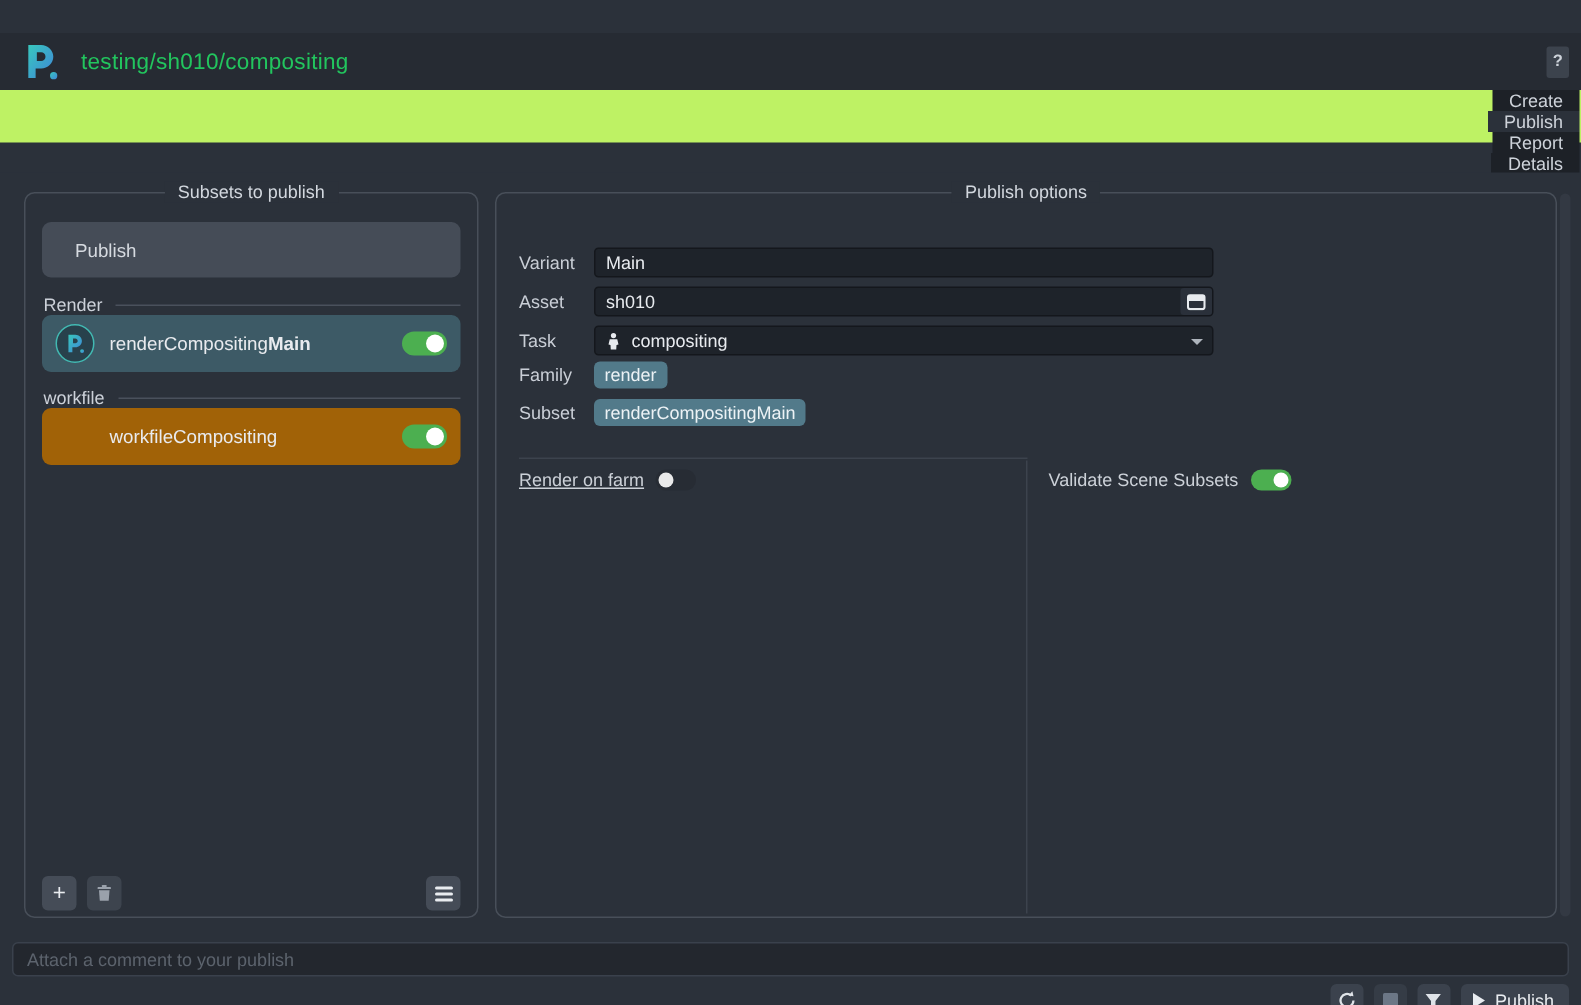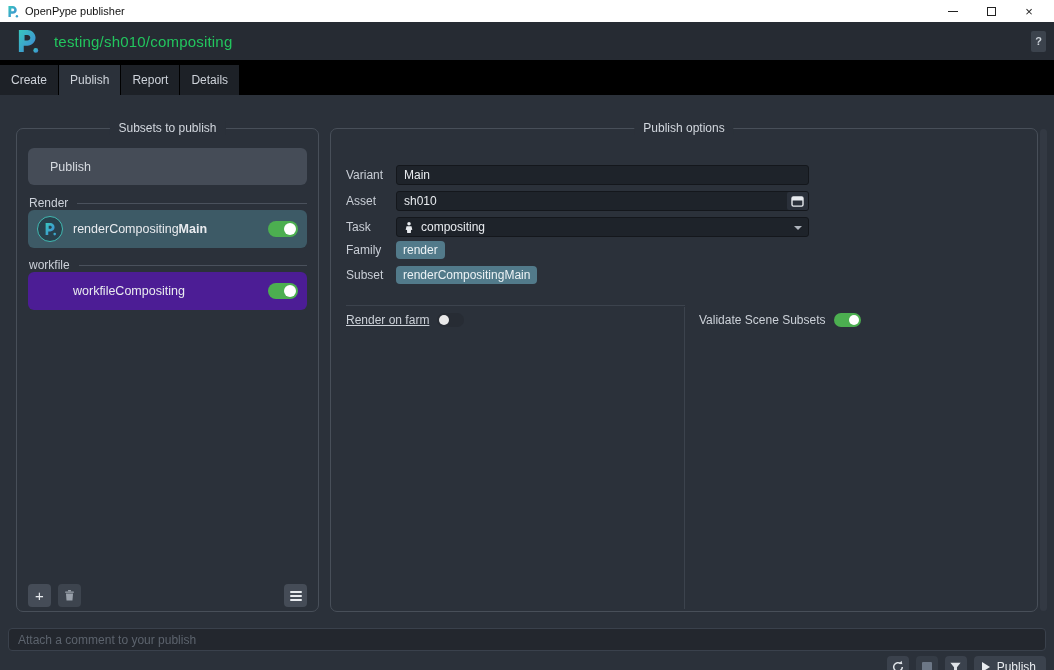--- a/index.html
+++ b/index.html
@@ -16,38 +16,38 @@
   .max-glyph { width:9px; height:9px; border:1px solid #222; display:block; }
   .close-glyph { font-size:13px; line-height:1; color:#222; }
 
   
   .header { position:absolute; top:22px; left:0; right:0; height:38px; background:#262b33; display:flex; align-items:center; padding:0 8px; }
   .header .logo { width:26px; height:26px; margin-left:6px; }
   .context-title { margin-left:14px; font-size:15px; color:#22c55e; letter-spacing:.2px; }
   .help-btn { margin-left:auto; width:15px; height:21px; background:#3c434d; border:none; border-radius:2px; color:#cdd3da; font-size:11px; font-weight:bold; display:flex; align-items:center; justify-content:center; }
 
   
-  .tabbar { position:absolute; top:60px; left:0; right:0; height:35px; background:#000000; display:flex; align-items:flex-end; }
+  .tabbar { position:absolute; top:60px; left:0; right:0; height:35px; background:#bef264; display:flex; align-items:flex-end;flex-direction:column; }
   .tab { height:30px; display:flex; align-items:center; padding:0 11px; margin-right:1px; background:#1d2127; color:#ced3da; font-size:12px; border:none; }
   .tab.active { background:#2b313a; }
 
   
   .main { position:absolute; top:95px; left:0; right:0; bottom:0; background:#2b313a;margin-top:20px; }
   .groupbox { position:absolute; border:1px solid #484f59; border-radius:7px; }
   .legend { position:absolute; top:-8px; left:50%; transform:translateX(-50%); background:#2b313a; padding:0 9px; font-size:12px; color:#d2d7de; white-space:nowrap; }
   .gb-left  { left:16px;  top:13px; width:303px; height:484px; }
   .gb-right { left:330px; top:13px; width:708px; height:484px; }
 
   
   .options-btn { position:absolute; left:11px; right:11px; top:19px; height:37px; background:#454c57; border:none; border-radius:6px; color:#d6dae0; font-size:12.5px; text-align:left; padding-left:22px; }
   .subgroup { position:absolute; left:12px; right:11px; height:16px; display:flex; align-items:center; gap:9px; color:#ccd1d9; font-size:12px; }
   .subgroup .line { flex:1; height:1px; background:#4a515c; }
   .sg-render { top:66px; }
   .sg-workfile { top:128px; }
-  .subset-item { position:absolute; left:11px; right:11px; height:38px; border-radius:6px; background:#4c1d95; display:flex; align-items:center; padding:0 9px; gap:10px; color:#e9ebef; font-size:12.5px; }
+  .subset-item { position:absolute; left:11px; right:11px; height:38px; border-radius:6px; background:#a16207; display:flex; align-items:center; padding:0 9px; gap:10px; color:#e9ebef; font-size:12.5px; }
   .subset-item.selected { background:#3d5a66; }
   .it-render { top:81px; }
   .it-workfile { top:143px; }
   .subset-item.no-icon { padding-left:45px; }
   .bold { font-weight:bold; }
   .op-circle { width:26px; height:26px; border-radius:50%; background:#28414c; border:1.5px solid #42b9b2; display:flex; align-items:center; justify-content:center; flex:none; }
   .op-circle svg { width:14px; height:14px; }
 
   .toggle { position:relative; border-radius:999px; flex:none; margin-left:auto; }
   .toggle.big { width:30px; height:16px; }
@@ -104,38 +104,20 @@
   <defs>
     <linearGradient id="opg" x1="0" y1="0" x2="1" y2="1">
       <stop offset="0" stop-color="#38c7bd"></stop>
       <stop offset="1" stop-color="#3f86d8"></stop>
     </linearGradient>
   </defs>
 </svg>
 
 <div class="window">
 
-  <div class="titlebar">
-    <svg width="13" height="13" viewBox="0 0 32 32">
-        <path fill-rule="evenodd" fill="url(#opg)" d="M6 2.5h10.5c5.5 0 10 4.3 10 9.6s-4.5 9.6-10 9.6H12v7.8H6ZM13 8.5v7h3.5c2 0 3.6-1.6 3.6-3.5s-1.6-3.5-3.6-3.5Z"></path>
-        <circle cx="26.8" cy="27.6" r="3" fill="url(#opg)"></circle>
-      </svg>
-    <span class="app-title">OpenPype publisher</span>
-    <div class="win-controls">
-      <div class="win-btn">
-          <span class="min-glyph"></span>
-        </div>
-      <div class="win-btn">
-          <span class="max-glyph"></span>
-        </div>
-      <div class="win-btn">
-          <span class="close-glyph">×</span>
-        </div>
-    </div>
-  </div>
 
   <div class="header">
     <svg class="logo" viewBox="0 0 32 32">
         <path fill-rule="evenodd" fill="url(#opg)" d="M6 2.5h10.5c5.5 0 10 4.3 10 9.6s-4.5 9.6-10 9.6H12v7.8H6ZM13 8.5v7h3.5c2 0 3.6-1.6 3.6-3.5s-1.6-3.5-3.6-3.5Z"></path>
         <circle cx="26.8" cy="27.6" r="3" fill="url(#opg)"></circle>
       </svg>
     <span class="context-title">testing/sh010/compositing</span>
     <button class="help-btn">?</button>
   </div>
 

